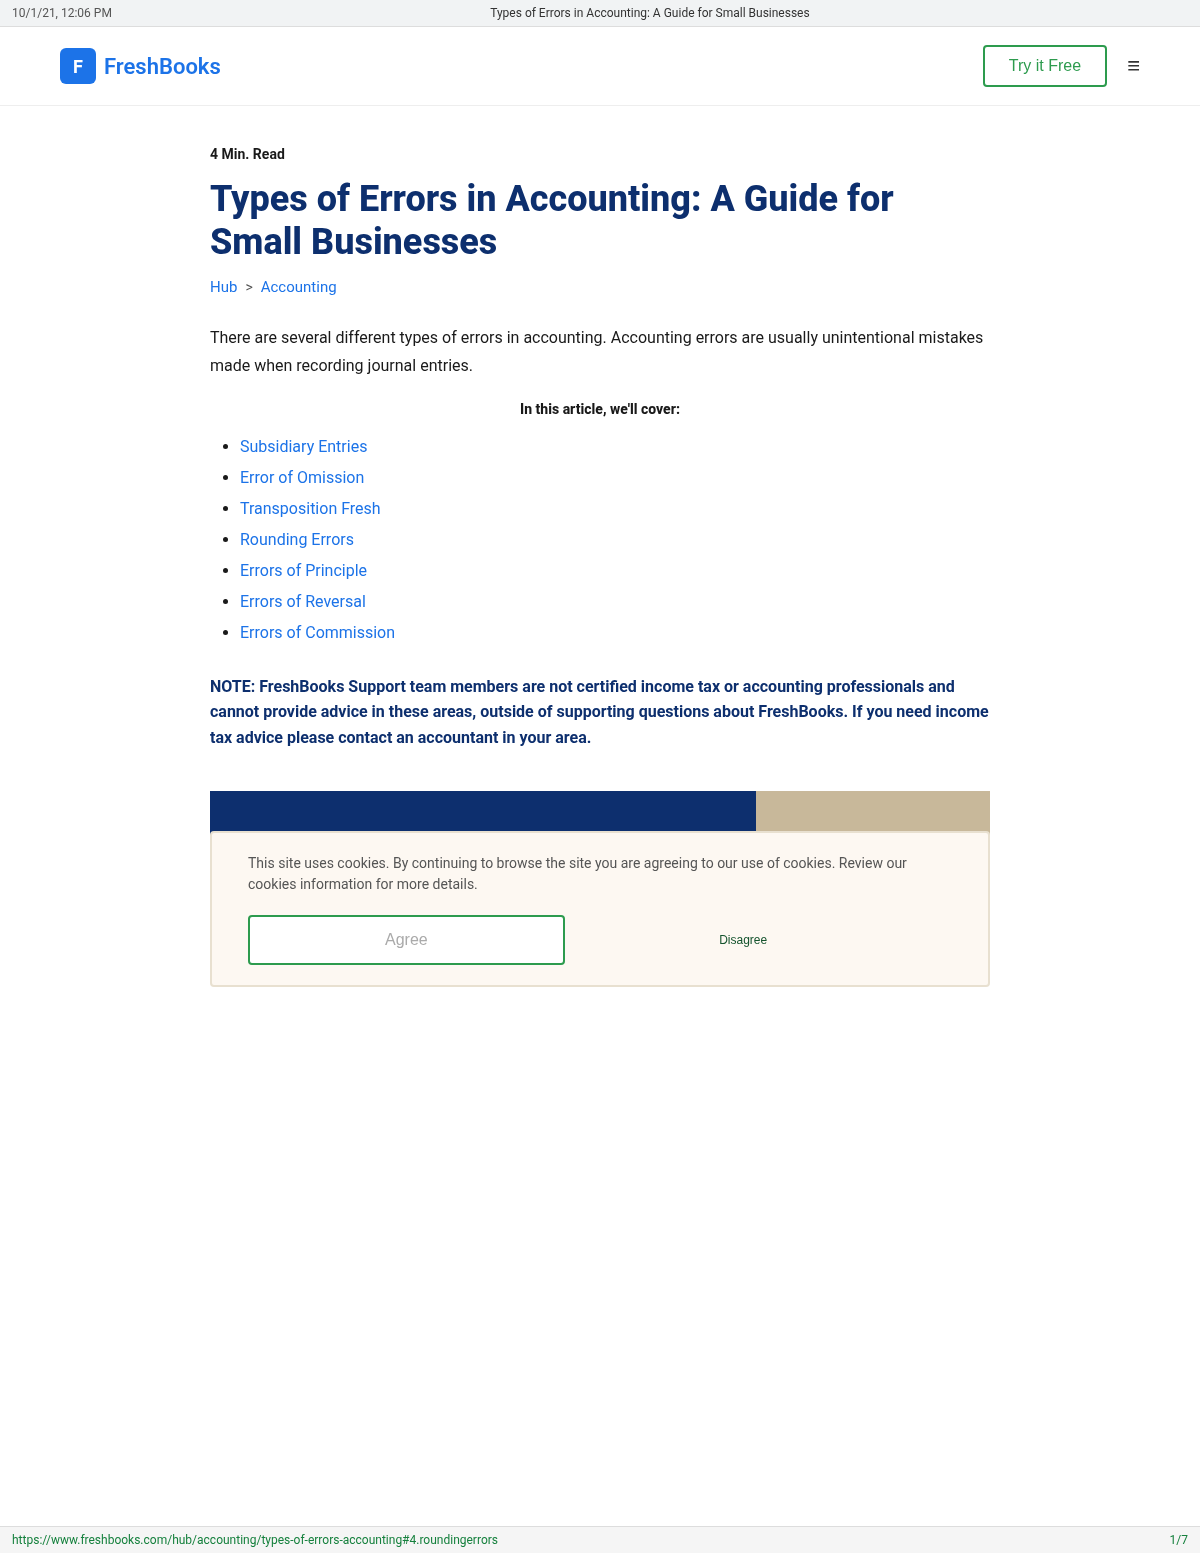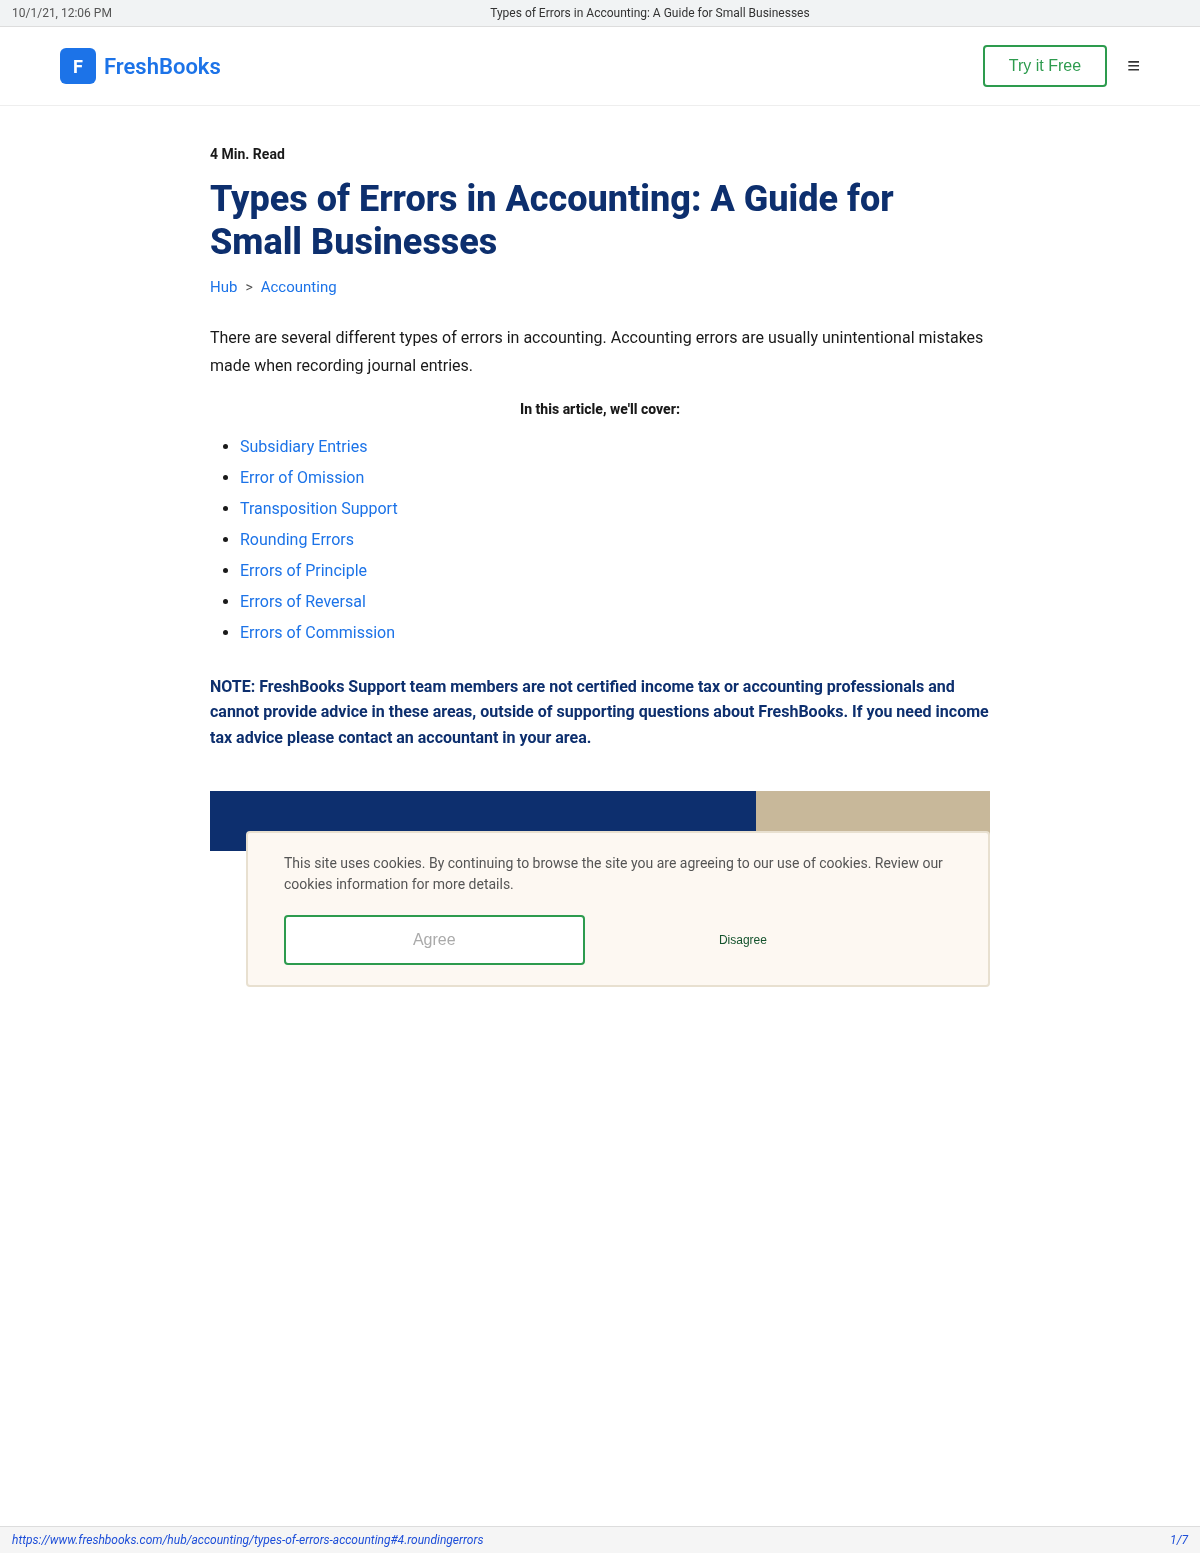--- a/index.html
+++ b/index.html
@@ -169,31 +169,30 @@
       border-radius: 0;
     }
 
     .cookie-banner {
       background: #fdf8f2;
       border: 2px solid #e8e0d0;
       border-radius: 4px;
       padding: 20px 36px;
       margin-top: -20px;
       position: relative;
-      margin-left: 36px;
     }
     .cookie-text {
       font-size: 14px;
       color: #555;
       margin-bottom: 20px;
       line-height: 1.5;
     }
     .cookie-buttons {
       display: flex;
-      gap: 8px;
+      gap: 20px;
       align-items: center;
     }
     .cookie-agree-btn {
       border: 2px solid #2d9b4e;
       background: white;
       color: #aaa;
       font-size: 16px;
       padding: 14px 0;
       width: 45%;
       cursor: pointer;
@@ -209,26 +208,25 @@
     }
 
     
     .status-bar {
       background: #f5f5f5;
       border-top: 1px solid #ddd;
       padding: 6px 12px;
       display: flex;
       justify-content: space-between;
       font-size: 12px;
-      color: #1d4ed8;
+      color: #15803d;
       position: fixed;
       bottom: 0;
       left: 0;
       right: 0;
-      font-style: italic;
     }
   </style>
 </head>
 <body>
 
 <div class="browser-topbar">
   <span>10/1/21, 12:06 PM</span>
   <span class="browser-tab">Types of Errors in Accounting: A Guide for Small Businesses</span>
   <span></span>
 </div>
@@ -260,21 +258,21 @@
     <a href="#">Accounting</a>
   </nav>
 
   <p class="body-text">There are several different types of errors in accounting. Accounting errors are usually unintentional mistakes made when recording journal entries.</p>
 
   <p class="cover-heading">In this article, we'll cover:</p>
 
   <ul class="toc-list">
     <li><a href="#">Subsidiary Entries</a></li>
     <li><a href="#">Error of Omission</a></li>
-    <li><a href="#">Transposition Support</a></li>
+    <li><a href="#">Transposition Fresh</a></li>
     <li><a href="#">Rounding Errors</a></li>
     <li><a href="#">Errors of Principle</a></li>
     <li><a href="#">Errors of Reversal</a></li>
     <li><a href="#">Errors of Commission</a></li>
   </ul>
 
   <p class="note-block">NOTE: FreshBooks Support team members are not certified income tax or accounting professionals and cannot provide advice in these areas, outside of supporting questions about FreshBooks. If you need income tax advice please contact an accountant in your area.</p>
 
   <div class="page-overlay-area">
     <div class="dark-banner"></div>

